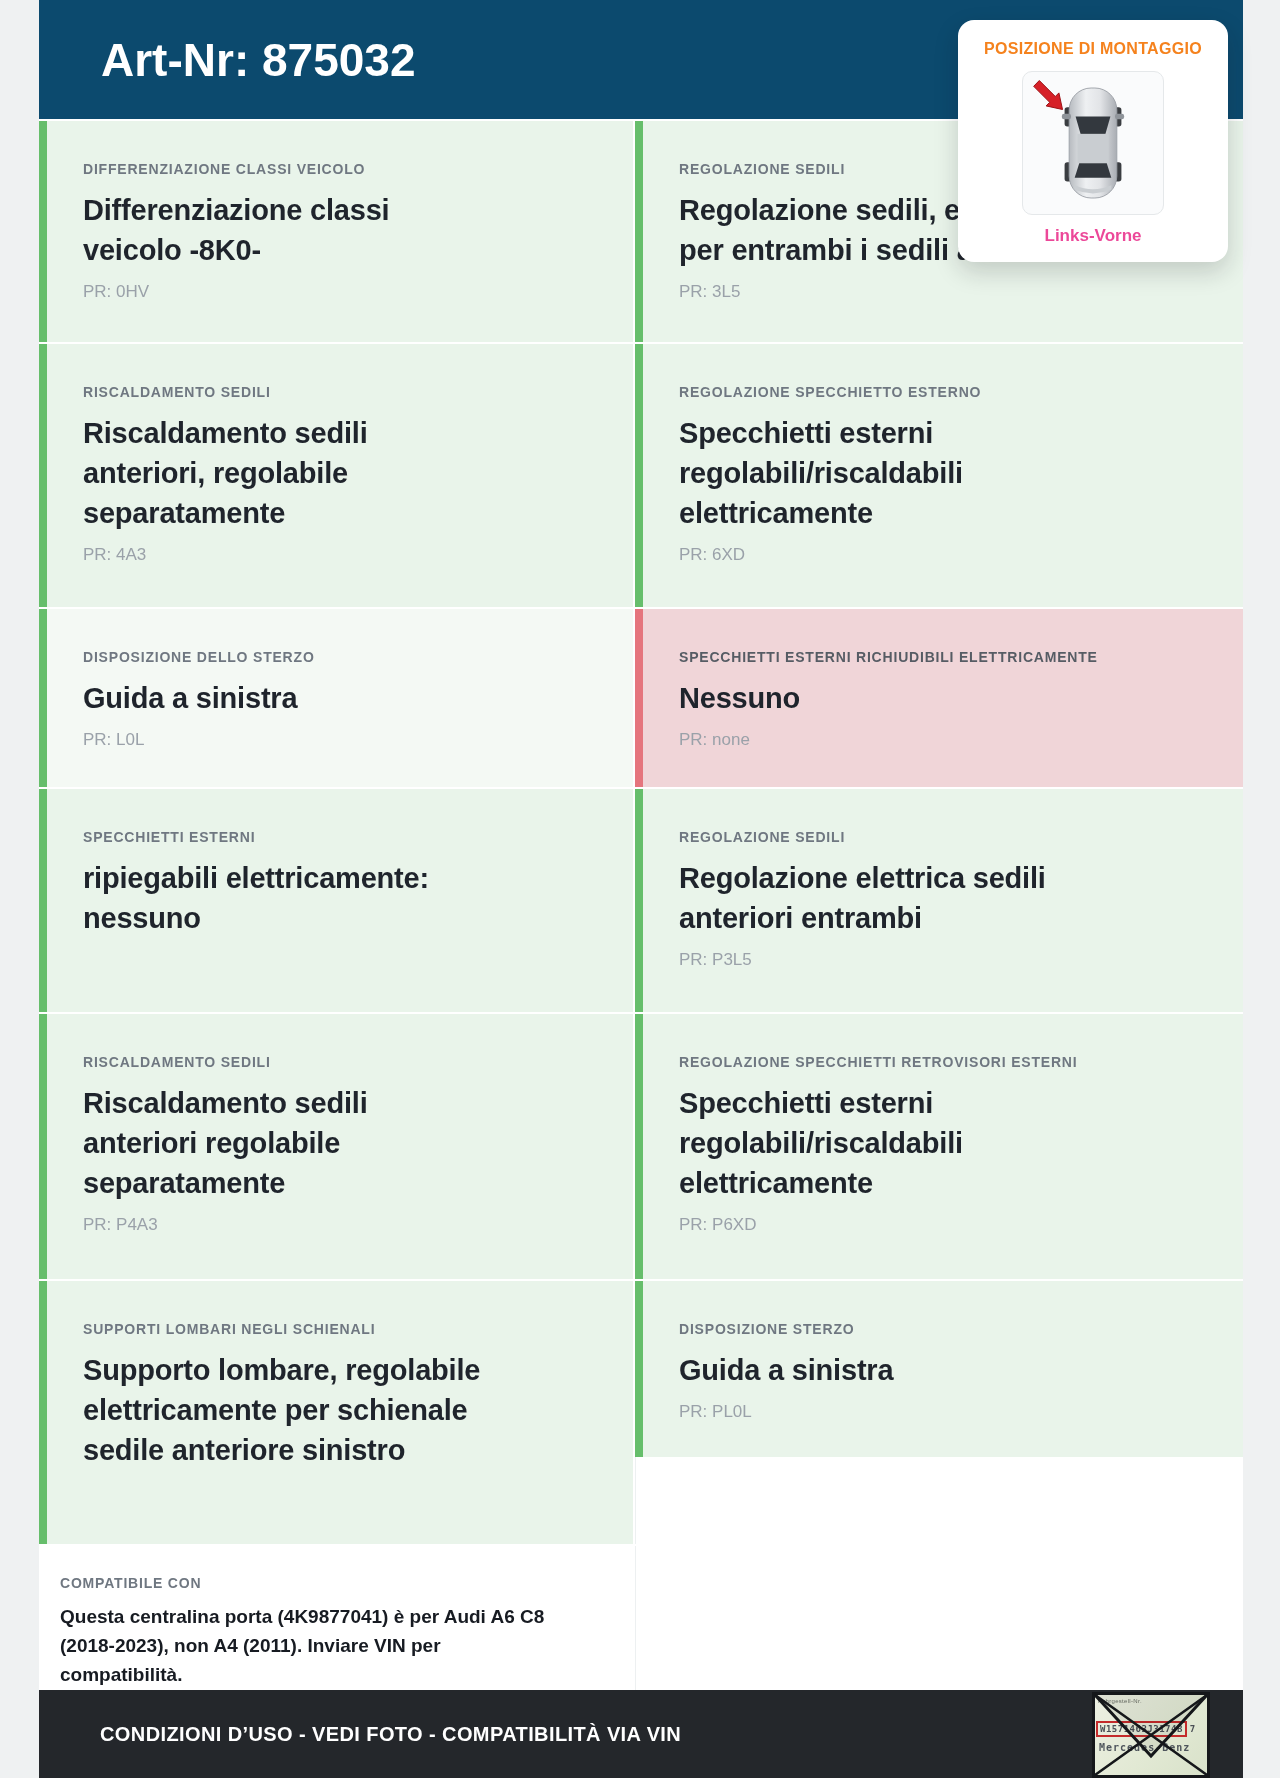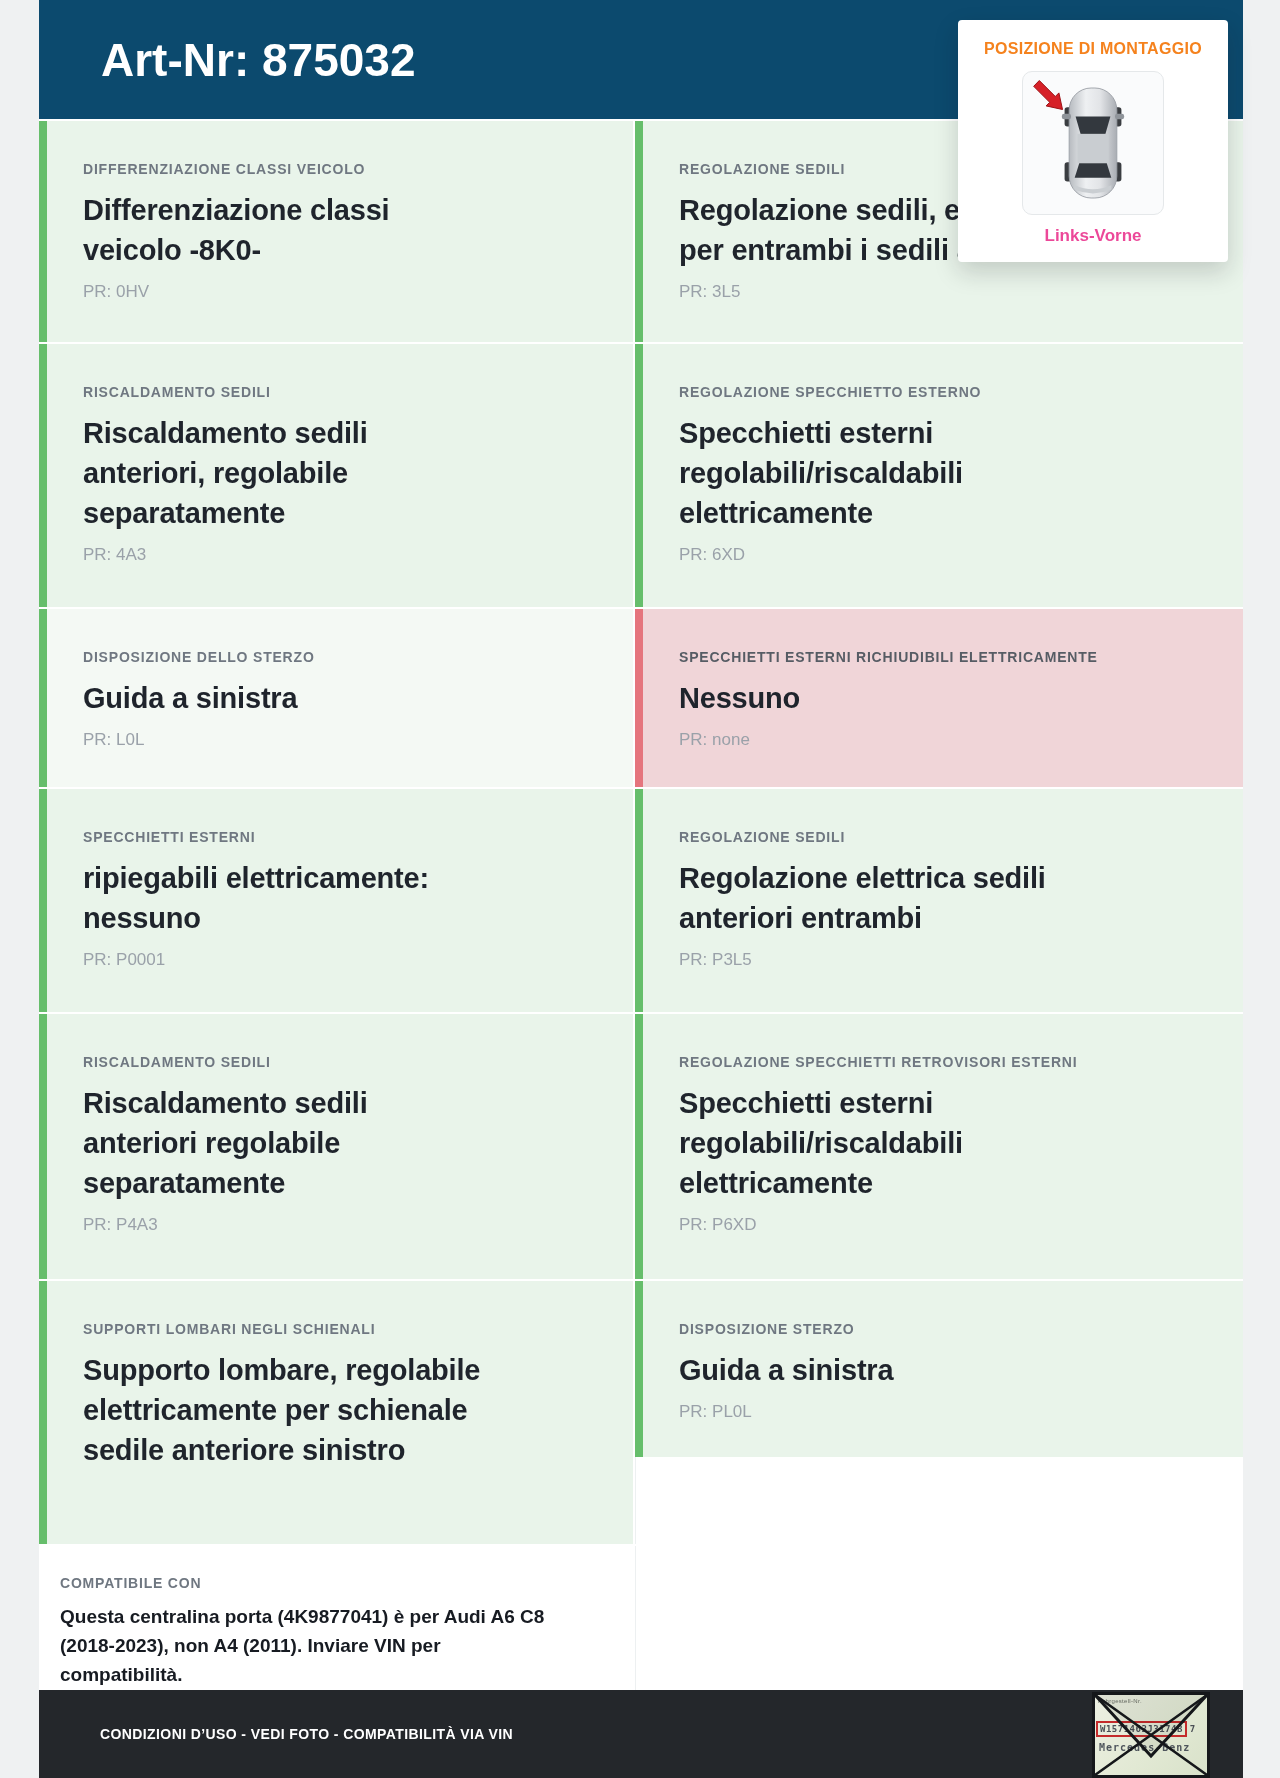--- a/index.html
+++ b/index.html
@@ -61,21 +61,21 @@
   .compat-text{
     font-size:19px;line-height:29px;font-weight:600;color:#171b22;white-space:pre-line;
   }
   
   .footer{
     height:88px;background:#24272b;position:relative;
     display:flex;align-items:center;
     padding-left:61px;box-sizing:border-box;
   }
   .footer-text{
-    color:#ffffff;font-size:14px;font-weight:700;letter-spacing:0.4px;
+    color:#ffffff;font-size:20px;font-weight:700;letter-spacing:0.4px;
   }
   .vin-thumb{
     position:absolute;right:33px;bottom:0;width:118px;height:86px;
     background:linear-gradient(130deg,#edf0e3 0%,#e2e9d4 55%,#d8e1c9 100%);
     box-shadow:inset 0 0 0 2px #eef0e8;
     overflow:hidden;
   }
   .vin-thumb .doc-label{
     position:absolute;top:6px;left:6px;font-size:6px;color:#6a6f66;letter-spacing:0.3px;
   }
@@ -91,21 +91,21 @@
   }
   .vin-brand{
     position:absolute;top:50px;left:7px;
     font-family:"DejaVu Sans Mono",monospace;font-size:10px;font-weight:700;
     color:#4e555c;letter-spacing:1px;
   }
   .envelope-lines{position:absolute;left:0;top:0;width:118px;height:86px;}
   
   .mount-card{
     position:absolute;left:958px;top:20px;width:270px;height:242px;
-    background:#ffffff;border-radius:4px;
+    background:#ffffff;border-radius:16px;
     box-shadow:0 10px 24px rgba(20,24,30,.18);
     text-align:center;padding-top:20px;box-sizing:border-box;z-index:6;
   }
   .mount-title{color:#f5821d;font-size:16px;font-weight:800;letter-spacing:0.3px;}
   .mount-box{
     width:140px;height:142px;margin:13px auto 0;
     border:1px solid #e5e8ea;border-radius:10px;background:#fafbfc;
     position:relative;display:flex;align-items:center;justify-content:center;
   }
   .mount-arrow{position:absolute;left:9px;top:7px;}
@@ -163,21 +163,20 @@
       <h2 class="card-title">Nessuno</h2>
       <div class="card-pr">PR: none</div>
     </section>
   </div>
 
   <div class="row r4">
     <section class="cell-l card">
       <div class="card-category">SPECCHIETTI ESTERNI</div>
       <h2 class="card-title">ripiegabili elettricamente:
 nessuno</h2>
-      <div class="card-pr">PR: P0001</div>
     </section>
     <section class="cell-r card">
       <div class="card-category">REGOLAZIONE SEDILI</div>
       <h2 class="card-title">Regolazione elettrica sedili
 anteriori entrambi</h2>
       <div class="card-pr">PR: P3L5</div>
     </section>
   </div>
 
   <div class="row r5">

